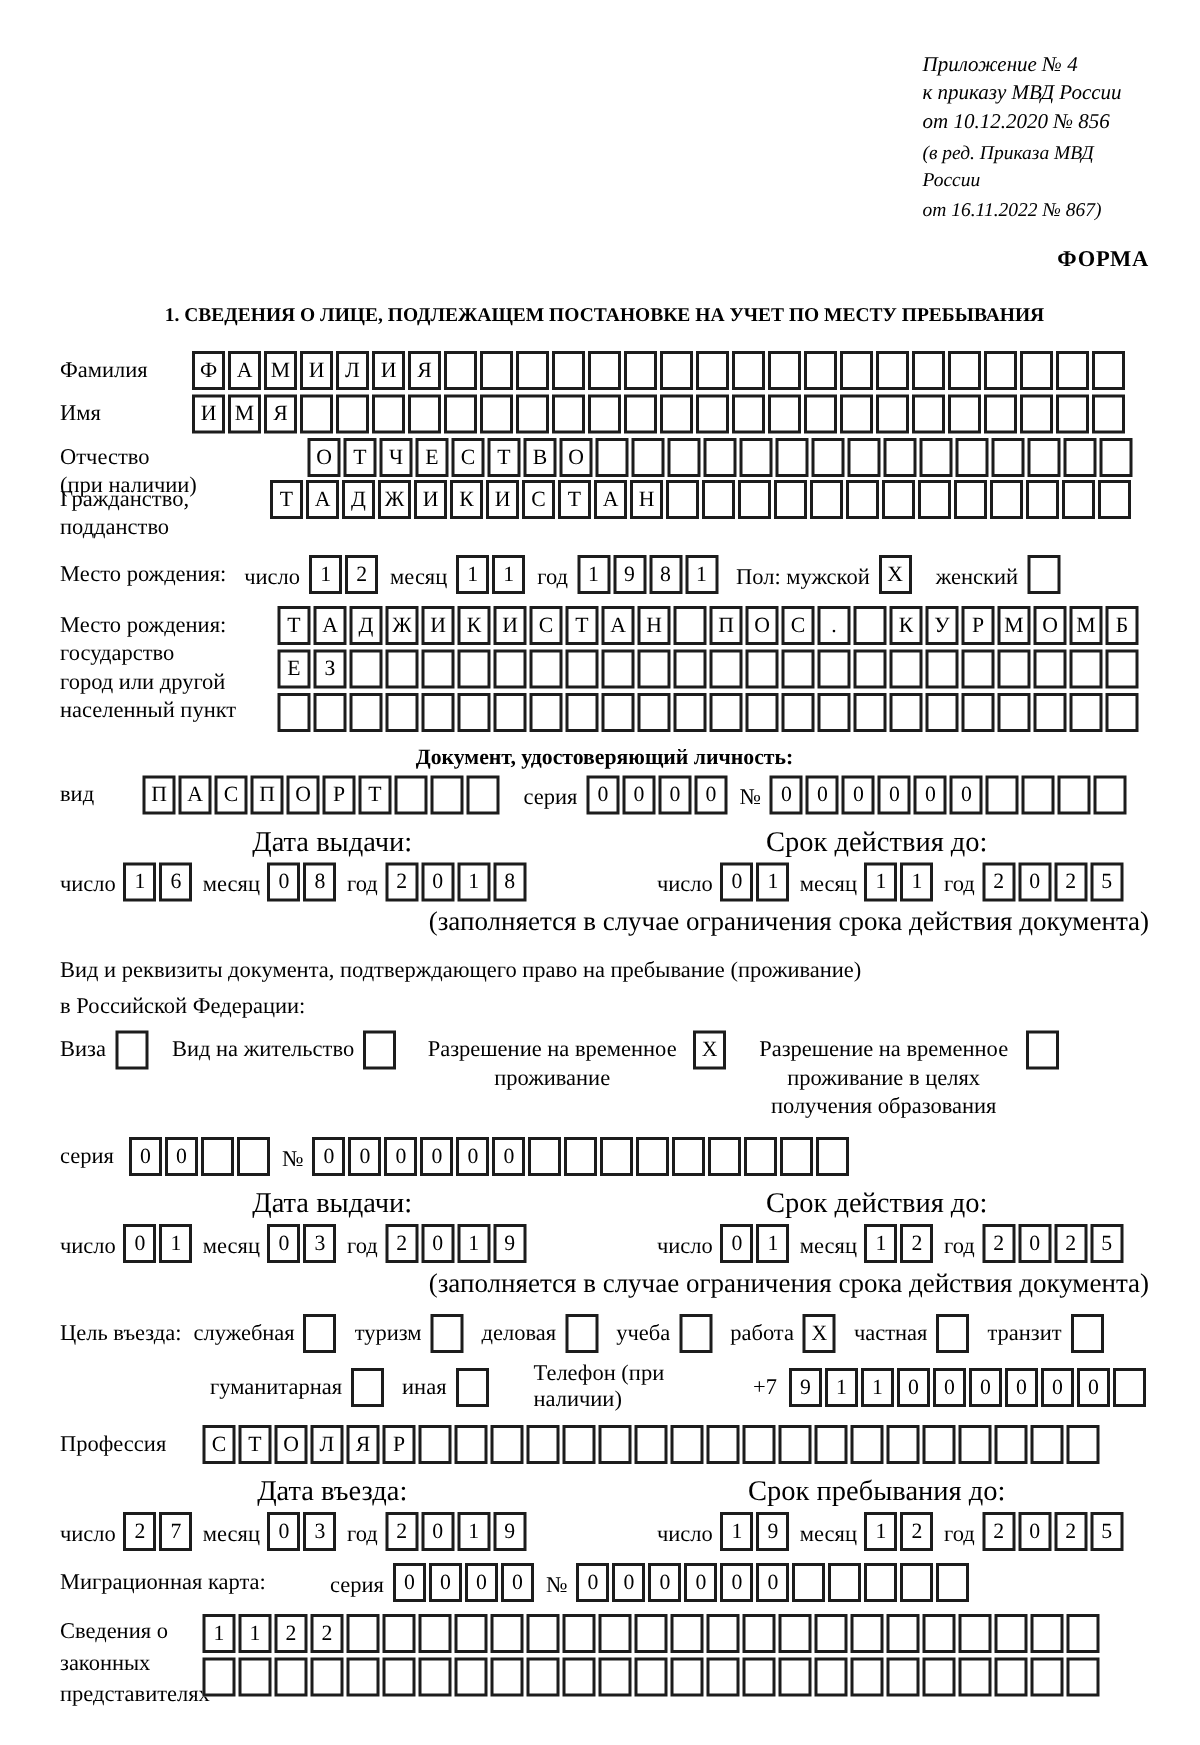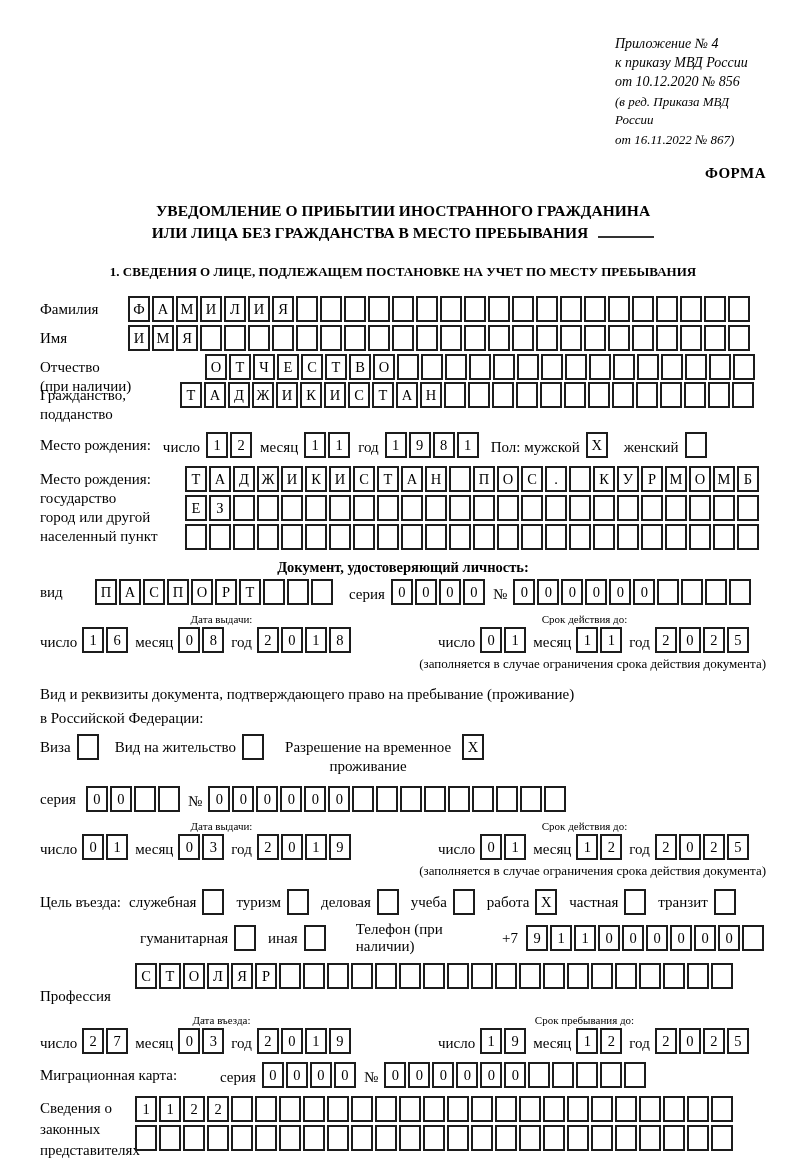--- a/index.html
+++ b/index.html
@@ -13,37 +13,37 @@
   .forma{margin-top:16px;text-align:right;font-weight:bold;font-size:15px;letter-spacing:.5px;}
   .title{margin-top:18px;text-align:center;font-weight:bold;font-size:15.5px;line-height:22px;}
   .blank-line{display:inline-block;width:56px;border-bottom:2px solid #333;height:14px;margin-left:10px;}
   .sec-head{margin-top:20px;text-align:center;font-weight:bold;font-size:13px;}
   .frow{display:flex;align-items:flex-start;margin-top:3px;}
   .flabel{padding-top:4px;line-height:19px;}
   .w88{width:88px;flex:none;}
   .w140{width:140px;flex:none;}
   .w145{width:145px;flex:none;}
   .w165{width:165px;flex:none;}
-  .w95{width:95px;flex:none;margin-top:20px;}
+  .w95{width:95px;flex:none;}
   .w150{width:150px;flex:none;}
   .cells{display:inline-flex;flex:none;}
   .cell{
     box-sizing:border-box;display:inline-block;flex:none;
     width:22px;height:26px;border:2px solid #1c1c1c;margin-right:2px;
     text-align:center;font-size:14.5px;line-height:22px;background:#fff;
   }
   .stack .cells{display:flex;margin-bottom:3px;}
   .doc-head{margin-top:6px;text-align:center;font-weight:bold;font-size:14.5px;}
   .inline-lbl{padding-top:4px;margin:0 6px;}
   .dates{display:flex;margin-top:2px;}
   .dcol{width:50%;display:flex;align-items:center;}
   .dcol .inline-lbl{margin:0 5px;}
   .dates-head{display:flex;margin-top:8px;}
-  .dates-head span{width:50%;text-align:center;font-size:11px;}
-  .note{font-size:13px;text-align:right;margin-top:3px;}
+  .dates-head span{width:50%;text-align:center;font-size:19px;}
+  .note{font-size:18px;text-align:right;margin-top:3px;}
   .intro{margin-top:10px;line-height:24px;}
   .opts{display:flex;margin-top:4px;}
   .opt{display:flex;align-items:flex-start;margin-right:14px;}
   .opt .olabel{padding-top:4px;margin-right:6px;line-height:19px;}
   .opt .olabel.center{text-align:center;}
   .purpose-row{display:flex;align-items:center;margin-top:10px;flex-wrap:nowrap;}
   .purpose-row .plabel{margin-right:8px;}
   .purpose-row .opt{margin-right:10px;align-items:center;justify-content:flex-end;}
   .purpose-row .opt .olabel{padding-top:0;}
   .indent100{margin-left:100px;}
@@ -58,24 +58,20 @@
 
   <div class="hdr">
     <div>Приложение № 4</div>
     <div>к приказу МВД России</div>
     <div>от 10.12.2020 № 856</div>
     <div class="sub">(в ред. Приказа МВД России</div>
     <div class="sub">от 16.11.2022 № 867)</div>
   </div>
   <div class="forma">ФОРМА</div>
 
-  <div class="title">
-    <div>УВЕДОМЛЕНИЕ О ПРИБЫТИИ ИНОСТРАННОГО ГРАЖДАНИНА</div>
-    <div><span>ИЛИ ЛИЦА БЕЗ ГРАЖДАНСТВА В МЕСТО ПРЕБЫВАНИЯ</span><span class="blank-line"></span></div>
-  </div>
 
   <div class="sec-head">1. СВЕДЕНИЯ О ЛИЦЕ, ПОДЛЕЖАЩЕМ ПОСТАНОВКЕ НА УЧЕТ ПО МЕСТУ ПРЕБЫВАНИЯ</div>
 
   <div class="frow" style="margin-top:16px;">
     <div class="flabel w88">Фамилия</div>
     <div class="cells">
         <span class="cell">Ф</span>
         <span class="cell">А</span>
         <span class="cell">М</span>
         <span class="cell">И</span>
@@ -418,20 +414,26 @@
       <span class="cells">
           <span class="cell"></span>
         </span>
     </div>
     <div class="opt">
       <span class="olabel center" style="width:176px;">Разрешение на временное проживание</span>
       <span class="cells">
           <span class="cell">X</span>
         </span>
     </div>
+    <div class="opt" style="margin-right:0;">
+      <span class="olabel center" style="width:178px;">Разрешение на временное проживание в целях получения образования</span>
+      <span class="cells">
+          <span class="cell"></span>
+        </span>
+    </div>
   </div>
 
   <div class="frow" style="margin-top:10px;align-items:center;">
     <span>серия</span>
     <span class="cells" style="margin-left:10px;">
         <span class="cell">0</span>
         <span class="cell">0</span>
         <span class="cell"></span>
         <span class="cell"></span>
       </span>

